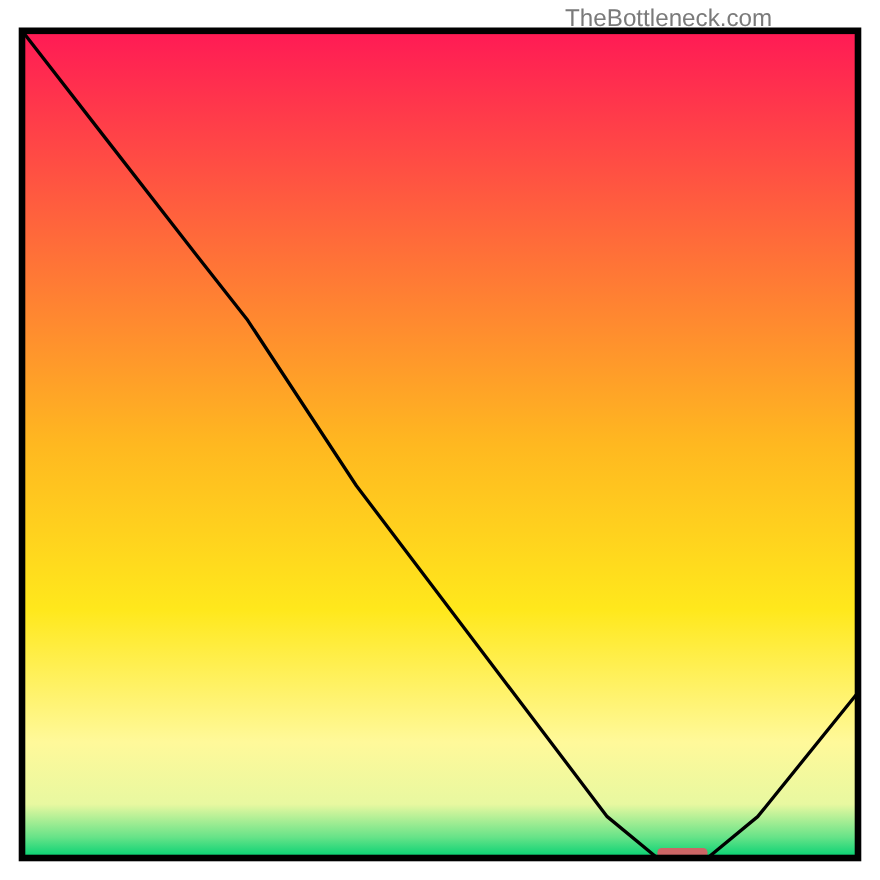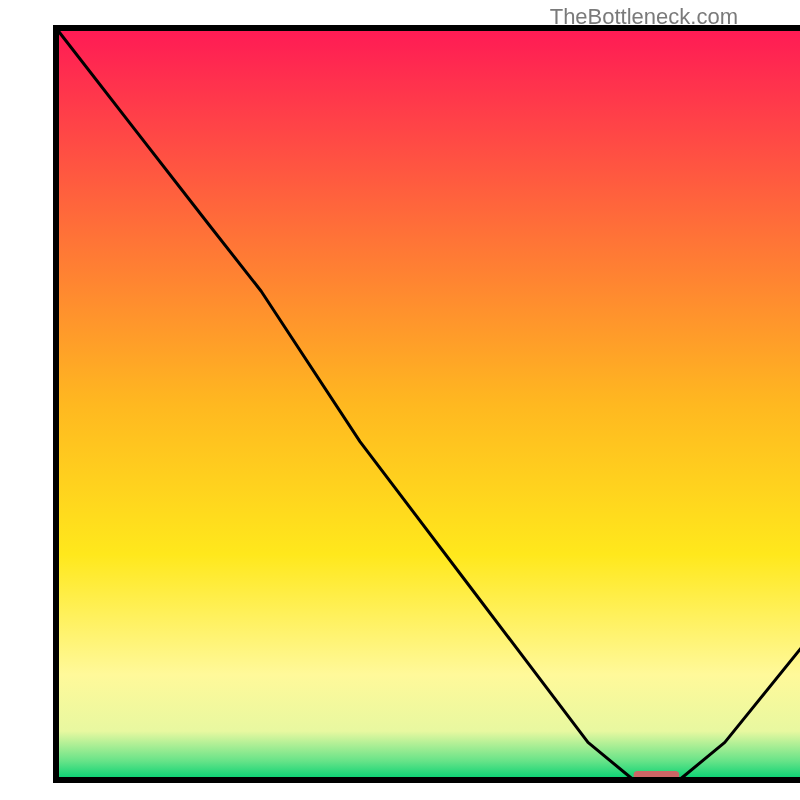--- a/index.html
+++ b/index.html
@@ -7,21 +7,20 @@
     padding: 0;
     width: 800px;
     height: 800px;
     background: #fff;
     font-family: Arial, Helvetica, sans-serif;
   }
   .container {
     position: relative;
     width: 712px;
     height: 800px;
-    padding-left: 36px;
   }
   .watermark {
     position: absolute;
     top: 4px;
     right: 10px;
     color: #7a7a7a;
     font-size: 22px;
     font-weight: 500;
     z-index: 10;
   }

